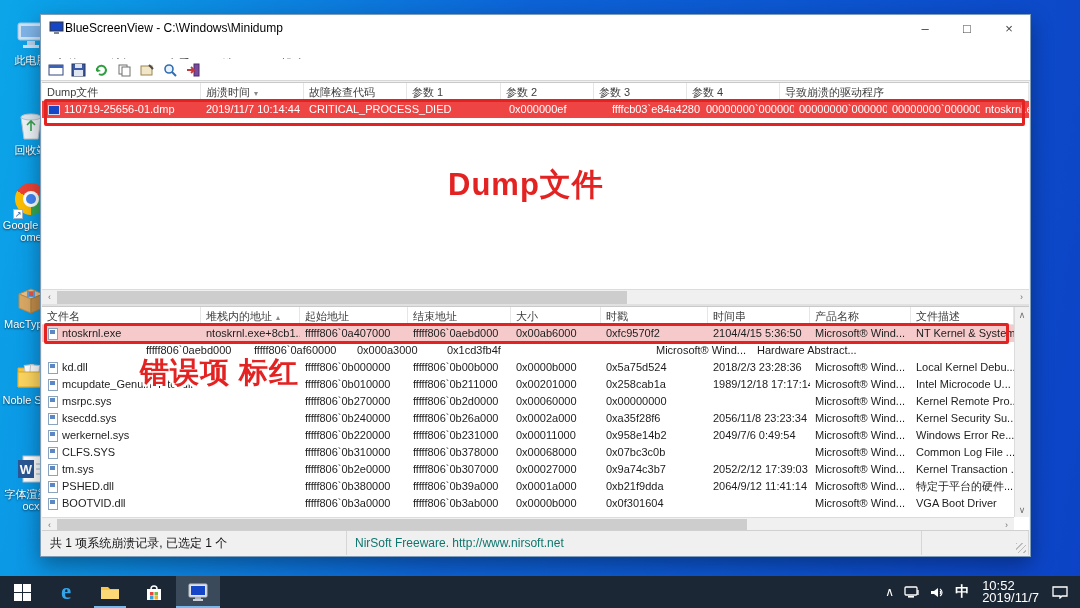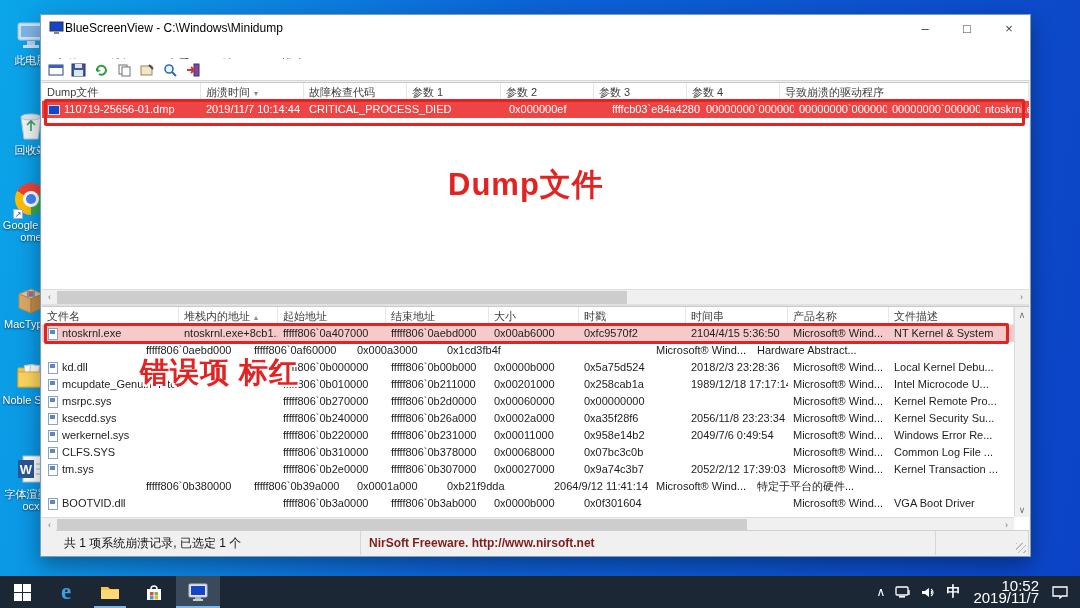--- a/index.html
+++ b/index.html
@@ -36,21 +36,21 @@
   #upperPane { top:67px; height:222px; }
   #lowerPane { top:291px; height:226px; }
   .hrow { display:flex; height:18px; border-bottom:1px solid #e4e4e4; background:#fff; }
   .hcell { font-size:11px; color:#3c3c3c; padding:2px 0 0 5px; border-right:1px solid #e6e6e6;
     white-space:nowrap; overflow:hidden; }
   .sortmark { font-size:8px; color:#888; margin-left:4px; }
   .trow { display:flex; height:17px; align-items:center; cursor:default; }
   .cell { font-size:11px; color:#1d1d1d; padding-left:5px; white-space:nowrap; overflow:hidden; height:17px; line-height:17px; }
   .uc0{width:159px}.uc1{width:103px}.uc2{width:200px}.uc3{width:103px}.uc4{width:94px}
   .uc5{width:93px}.uc6{width:93px}.uc7{width:93px}.uc8{flex:1}
-  .lc0{width:137px}.lc1{width:99px}.lc2{width:108px}.lc3{width:103px}.lc4{width:90px}
+  .lc0{width:159px}.lc1{width:99px}.lc2{width:108px}.lc3{width:103px}.lc4{width:90px}
   .lc5{width:107px}.lc6{width:102px}.lc7{width:101px}.lc8{flex:1}
   .selrow { background:#ef4444; }
   .selrow .cell { color:#fff; }
   .hl { background:#f6caca; }
   .ficon { display:inline-block; width:10px; height:12px; background:#fff;
     border:1px solid #8aa4c0; margin:0 4px 0 1px; vertical-align:middle; position:relative; }
   .ficon::after { content:""; position:absolute; left:1px; top:1px; width:5px; height:4px; background:#5b87c5; }
   .dmpicon { display:inline-block; width:12px; height:10px; background:#1646c8;
     border:1px solid #cfd9ea; margin:0 4px 0 1px; vertical-align:middle; }
 
@@ -59,25 +59,25 @@
     border-top:1px solid #dcdcdc; display:flex; align-items:center; }
   .sarrow { width:15px; height:15px; font-size:9px; color:#707070; display:flex;
     align-items:center; justify-content:center; cursor:pointer; }
   .hthumb { height:13px; background:#cdcdcd; cursor:pointer; }
   .vscroll { position:absolute; right:0; top:0; width:15px; bottom:15px; background:#f0f0f0;
     border-left:1px solid #dcdcdc; display:flex; flex-direction:column; justify-content:space-between; align-items:center; }
 
   #splitter { position:absolute; left:1px; right:1px; top:289px; height:2px; background:#e1e1e1; }
 
   
-  #statusbar { position:absolute; left:15px; right:1px; bottom:1px; height:25px; background:#f0f0f0;
+  #statusbar { position:absolute; left:1px; right:1px; bottom:1px; height:25px; background:#f0f0f0;
     border-top:1px solid #d0d0d0; display:flex; font-size:12px; align-items:center; }
   .ssec { height:100%; display:flex; align-items:center; padding-left:8px; border-right:1px solid #d6d6d6; }
   #ssec1 { width:305px; color:#111; }
-  #ssec2 { width:575px; color:#7f1d1d; font-weight:bold; }
+  #ssec2 { width:575px; color:#0f766e; font-weight:normal; }
   #ssec3 { flex:1; position:relative; }
   .grip { position:absolute; right:2px; bottom:2px; width:10px; height:10px;
     background:repeating-linear-gradient(135deg,#bbb 0 1px,transparent 1px 4px); }
 
   
   .redbox { position:absolute; border:3px solid #e32222; border-radius:2px; pointer-events:none; z-index:5; }
   .ann { position:absolute; z-index:6; color:#e32222; font-weight:bold; pointer-events:none;
     text-shadow:-2px -2px 0 #fff,2px -2px 0 #fff,-2px 2px 0 #fff,2px 2px 0 #fff,0 -2px 0 #fff,0 2px 0 #fff,-2px 0 0 #fff,2px 0 0 #fff; }
   #annDump { left:448px; top:164px; font-size:31px; letter-spacing:1px; }
   #annErr  { left:140px; top:353px; font-size:29px; letter-spacing:1px; }
@@ -86,21 +86,21 @@
   #taskbar { position:absolute; left:0; bottom:0; width:1080px; height:32px; background:#1c2735;
     display:flex; align-items:center; z-index:10; }
   .tbtn { width:44px; height:32px; display:flex; align-items:center; justify-content:center;
     cursor:pointer; position:relative; }
   .tbtn.open::after { content:""; position:absolute; left:6px; right:6px; bottom:0; height:2px; background:#76b9ed; }
   .tbtn.active { background:#3a4a5a; }
   .tbtn.active::after { left:0; right:0; }
   #tray { margin-left:auto; display:flex; align-items:center; height:32px; }
   .trayitem { color:#fff; display:flex; align-items:center; justify-content:center;
     height:32px; padding:0 5px; cursor:pointer; font-size:12px; }
-  #clock { text-align:right; color:#fff; font-size:15px; line-height:12px; padding:0 8px; cursor:pointer; }
+  #clock { text-align:left; color:#fff; font-size:13px; line-height:12px; padding:0 8px; cursor:pointer; }
 </style>
 </head>
 <body>
 
 <div id="desktop">
 
   <div class="dicon" style="left:2px;top:18px">
     <div class="glyph">
       <svg width="34" height="34">
           <rect x="4" y="5" width="26" height="17" rx="2" fill="#cfe3f5" stroke="#9fc4e4"></rect>
@@ -389,20 +389,21 @@
             <span class="cell lc2">fffff806`0b2e0000</span>
             <span class="cell lc3">fffff806`0b307000</span>
             <span class="cell lc4">0x00027000</span>
             <span class="cell lc5">0x9a74c3b7</span>
             <span class="cell lc6">2052/2/12 17:39:03</span>
             <span class="cell lc7">Microsoft® Wind...</span>
             <span class="cell lc8">Kernel Transaction ...</span>
           </div>
 
           <div class="trow">
+            <span class="cell lc0"><i class="ficon"></i><span>PSHED.dll</span></span>
             <span class="cell lc1"></span>
             <span class="cell lc2">fffff806`0b380000</span>
             <span class="cell lc3">fffff806`0b39a000</span>
             <span class="cell lc4">0x0001a000</span>
             <span class="cell lc5">0xb21f9dda</span>
             <span class="cell lc6">2064/9/12 11:41:14</span>
             <span class="cell lc7">Microsoft® Wind...</span>
             <span class="cell lc8">特定于平台的硬件...</span>
           </div>
 

